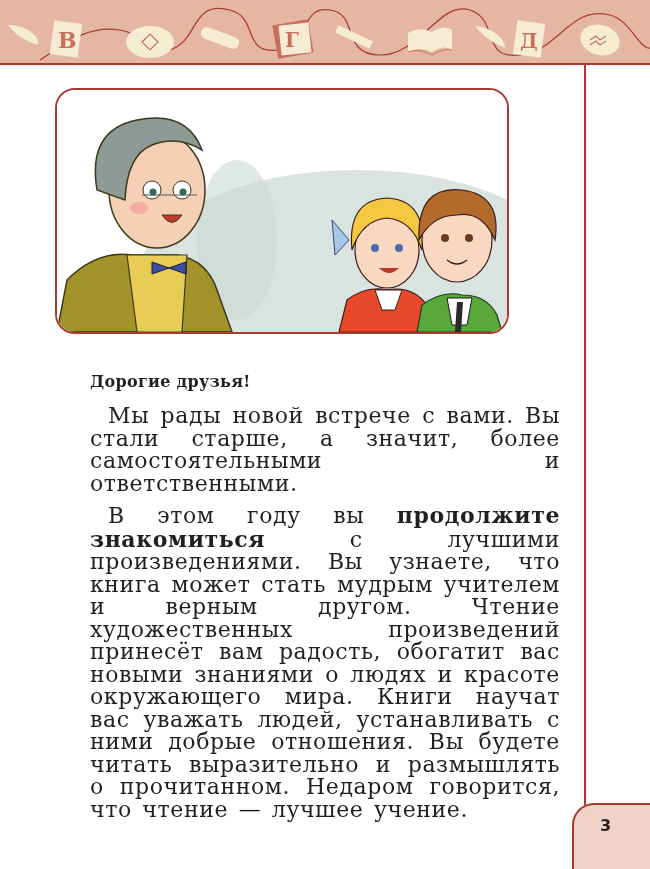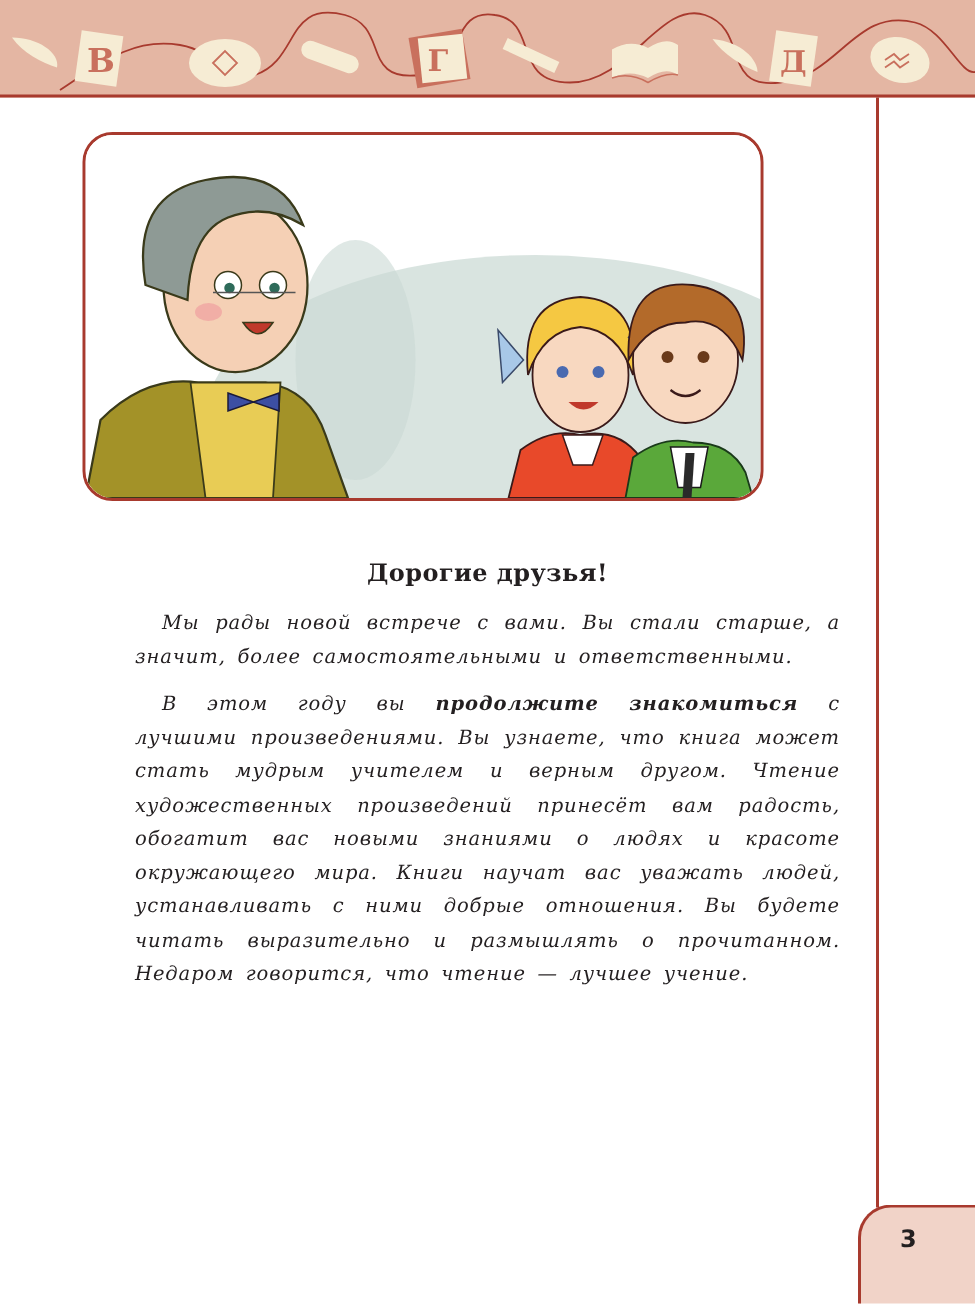--- a/index.html
+++ b/index.html
@@ -34,28 +34,27 @@
     .illustration {
       position: absolute; left: 55px; top: 88px; width: 450px; height: 242px;
       border: 2px solid #a83a2e; border-radius: 20px; overflow: hidden;
       background: #ffffff;
     }
     .illustration svg { display: block; }
     .content {
       position: absolute; left: 90px; top: 372px; width: 470px;
     }
     .greeting {
-      text-align: center; font-weight: bold; font-size: 16px; margin: 0 0 14px 0;
+      font-weight: bold; font-size: 16px; margin: 0 0 14px 0;
       letter-spacing: 0.3px;
     }
     .para {
-      margin: 0 0 9px 0; font-size: 13px; line-height: 22.5px;
+      margin: 0 0 9px 0; font-size: 22px; line-height: 22.5px;
       text-align: justify; text-indent: 18px; letter-spacing: 0.6px; word-spacing: 3px;
       hyphens: manual;
-      font-style: italic;
     }
     .para b { font-weight: bold; }
   </style>
 </head>
 <body>
 
 <div class="header-band">
   <svg width="650" height="63" viewBox="0 0 650 63">
     <path d="M40 60 C 70 40, 90 25, 120 30 C 150 35, 140 60, 170 50 C 200 40, 190 0, 230 10 C 260 18, 240 55, 280 50 C 310 45, 300 5, 330 10 C 360 14, 340 55, 380 55 C 420 55, 440 0, 470 10 C 500 20, 480 60, 520 55 C 560 50, 570 5, 610 15 C 630 20, 640 50, 650 48" fill="none" stroke="#a83a2e" stroke-width="1.2"></path>
     <g>

